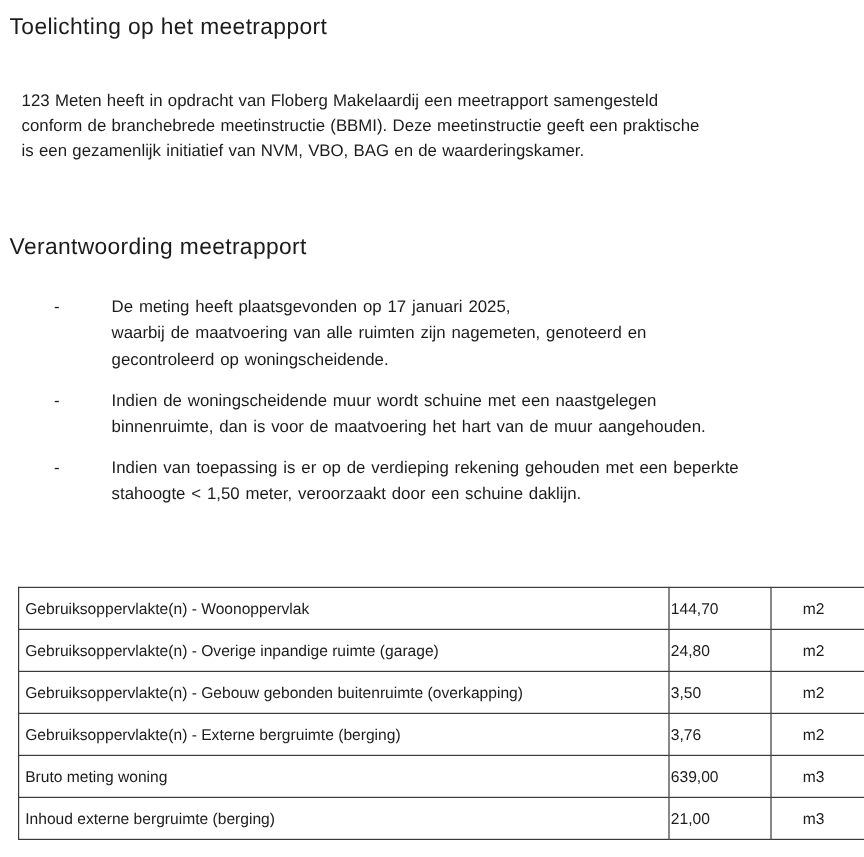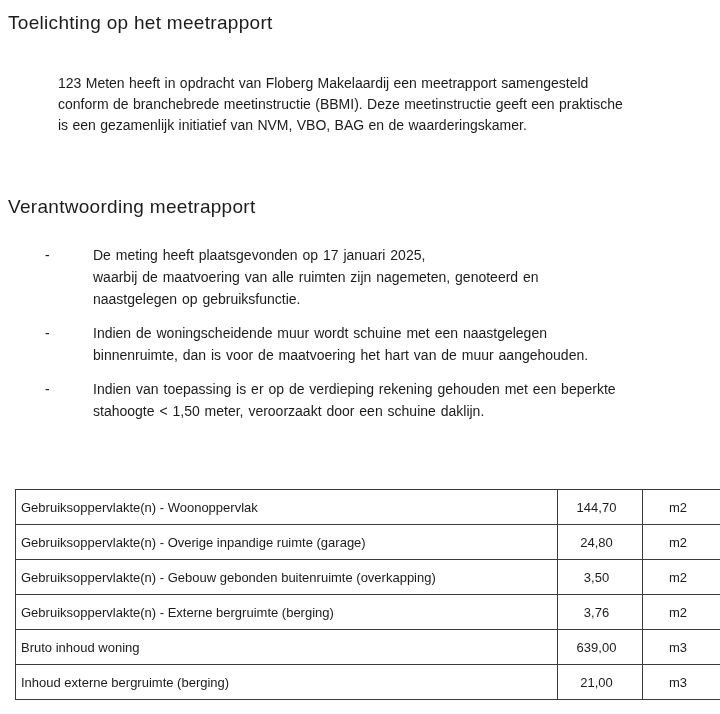--- a/index.html
+++ b/index.html
@@ -20,21 +20,21 @@
     position: absolute; left: 8px; margin: 0;
     font-size: 19px; font-weight: 400; letter-spacing: 0.3px;
     color: var(--text); white-space: nowrap;
   }
   #heading1 { top: 12px; }
   #heading2 { top: 196px; }
 
   .intro {
     position: absolute; left: 18px; top: 73px;
     font-size: 14px; line-height: 21px;
-    word-spacing: 0.5px; white-space: nowrap; margin-left: 40px;
+    word-spacing: 0.5px; white-space: nowrap;
   }
 
   .bullets {
     position: absolute; left: 18px; top: 244px;
     font-size: 14px; line-height: 22px;
     word-spacing: 1px;
   }
   .bullet { position: relative; padding-left: 75px; margin-bottom: 12px; white-space: nowrap; }
   .bullet .marker { position: absolute; left: 27px; top: 0; }
 
@@ -51,21 +51,21 @@
     color: var(--text);
     table-layout: fixed;
   }
   table.meas td {
     border: 1px solid var(--border);
     height: 32px;
     vertical-align: middle;
     overflow: hidden; white-space: nowrap;
   }
   td.cell-label { width: 535px; padding-left: 5px; }
-  td.cell-value { width: 75px; text-align: center; padding-right: 8px; border-right: none; }
+  td.cell-value { width: 75px; text-align: left; padding-right: 8px; border-right: none; }
   td.cell-unit  { width: 65px; border-left: none; padding-left: 26px; }
 </style>
 </head>
 <body>
 
 <div class="page">
 
   <h1 class="doc-heading" id="heading1">Toelichting op het meetrapport</h1>
 
   <div class="intro" id="intro">
@@ -74,21 +74,21 @@
       <div>is een gezamenlijk initiatief van NVM, VBO, BAG en de waarderingskamer.</div>
     </div>
 
   <h2 class="doc-heading" id="heading2">Verantwoording meetrapport</h2>
 
   <div class="bullets" id="bullets">
       <div class="bullet">
         <span class="marker">-</span>
         <div>De meting heeft plaatsgevonden op 17 januari 2025,</div>
         <div>waarbij de maatvoering van alle ruimten zijn nagemeten, genoteerd en</div>
-        <div>naastgelegen op gebruiksfunctie.</div>
+        <div>gecontroleerd op woningscheidende.</div>
       </div>
       <div class="bullet">
         <span class="marker">-</span>
         <div>Indien de woningscheidende muur wordt schuine met een naastgelegen</div>
         <div>binnenruimte, dan is voor de maatvoering het hart van de muur aangehouden.</div>
       </div>
       <div class="bullet">
         <span class="marker">-</span>
         <div>Indien van toepassing is er op de verdieping rekening gehouden met een beperkte</div>
         <div>stahoogte &lt; 1,50 meter, veroorzaakt door een schuine daklijn.</div>
@@ -112,21 +112,21 @@
           <td class="cell-label">Gebruiksoppervlakte(n) - Gebouw gebonden buitenruimte (overkapping)</td>
           <td class="cell-value">3,50</td>
           <td class="cell-unit">m2</td>
         </tr>
         <tr>
           <td class="cell-label">Gebruiksoppervlakte(n) - Externe bergruimte (berging)</td>
           <td class="cell-value">3,76</td>
           <td class="cell-unit">m2</td>
         </tr>
         <tr>
-          <td class="cell-label">Bruto inhoud woning</td>
+          <td class="cell-label">Bruto meting woning</td>
           <td class="cell-value">639,00</td>
           <td class="cell-unit">m3</td>
         </tr>
         <tr>
           <td class="cell-label">Inhoud externe bergruimte (berging)</td>
           <td class="cell-value">21,00</td>
           <td class="cell-unit">m3</td>
         </tr>
       </tbody>
   </table>

